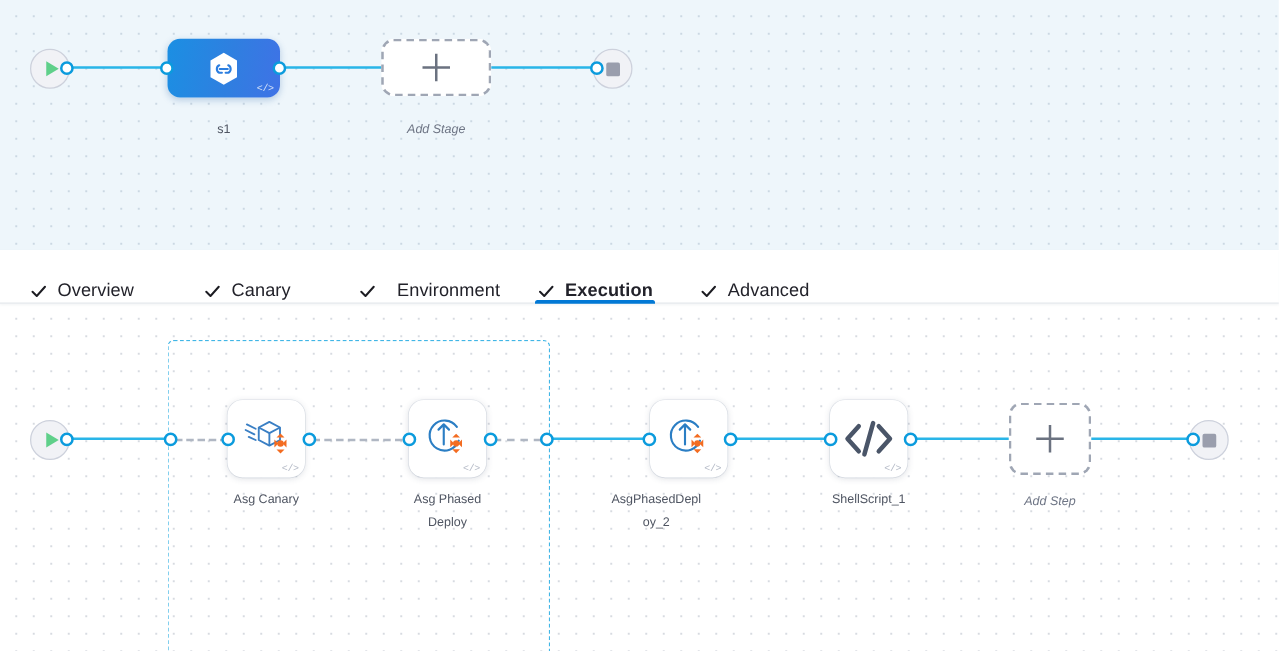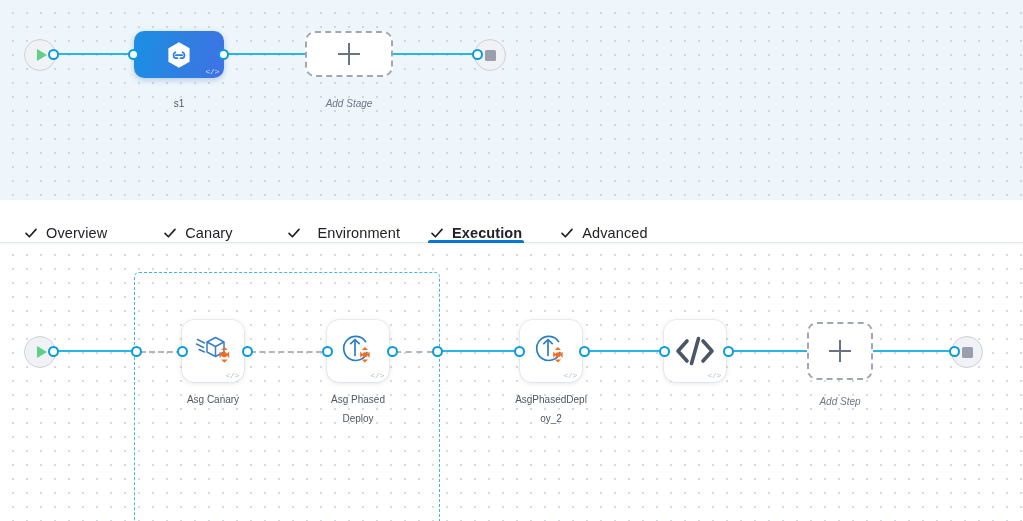--- a/index.html
+++ b/index.html
@@ -404,35 +404,36 @@
         <g fill="#f36c21">
           <path d="M22.2 20.6 l3.1 3.1 -3.1 3.1 z"></path>
           <path d="M31.6 20.6 l-3.1 3.1 3.1 3.1 z"></path>
           <path d="M23.8 19.0 l3.1 -3.1 3.1 3.1 z"></path>
           <path d="M23.8 28.4 l3.1 3.1 3.1 -3.1 z"></path>
           <circle cx="26.9" cy="23.7" r="2.5"></circle>
         </g>
       </svg>
       <span class="code-badge dark">&lt;/&gt;</span>
     </div>
-    <div class="node-label" style="left:486px; top:148px; width:130px;">AsgPhasedDepl
+    <div class="node-label" style="left:460px; top:148px; width:130px;">AsgPhasedDepl
 oy_2</div>
     <div class="port" style="left:579px; top:104px;"></div>
 
     <div class="edge" style="left:588px; top:108px; width:74px;"></div>
     <div class="port" style="left:659px; top:104px;"></div>
 
     <div class="step-node" style="left:664px; top:78px;">
       <svg width="44" height="34" viewBox="0 0 44 34">
         <path d="M14 7 L5 17 L14 27" fill="none" stroke="#4a5568" stroke-width="3.6" stroke-linecap="round" stroke-linejoin="round"></path>
         <path d="M30 7 L39 17 L30 27" fill="none" stroke="#4a5568" stroke-width="3.6" stroke-linecap="round" stroke-linejoin="round"></path>
         <path d="M25.5 4.5 L18.5 29.5" fill="none" stroke="#4a5568" stroke-width="3.6" stroke-linecap="round"></path>
       </svg>
       <span class="code-badge dark">&lt;/&gt;</span>
     </div>
+    <div class="node-label" style="left:630px; top:148px; width:130px;">ShellScript_1</div>
     <div class="port" style="left:723px; top:104px;"></div>
 
     <div class="edge" style="left:731px; top:108px; width:76px;"></div>
 
     <div class="add-box" style="left:807px; top:80px; width:66px; height:58px;">
       <span class="plus"></span>
     </div>
     <div class="node-label muted" style="left:790px; top:150px; width:100px;">Add Step</div>
 
     <div class="edge" style="left:873px; top:108px; width:82px;"></div>

